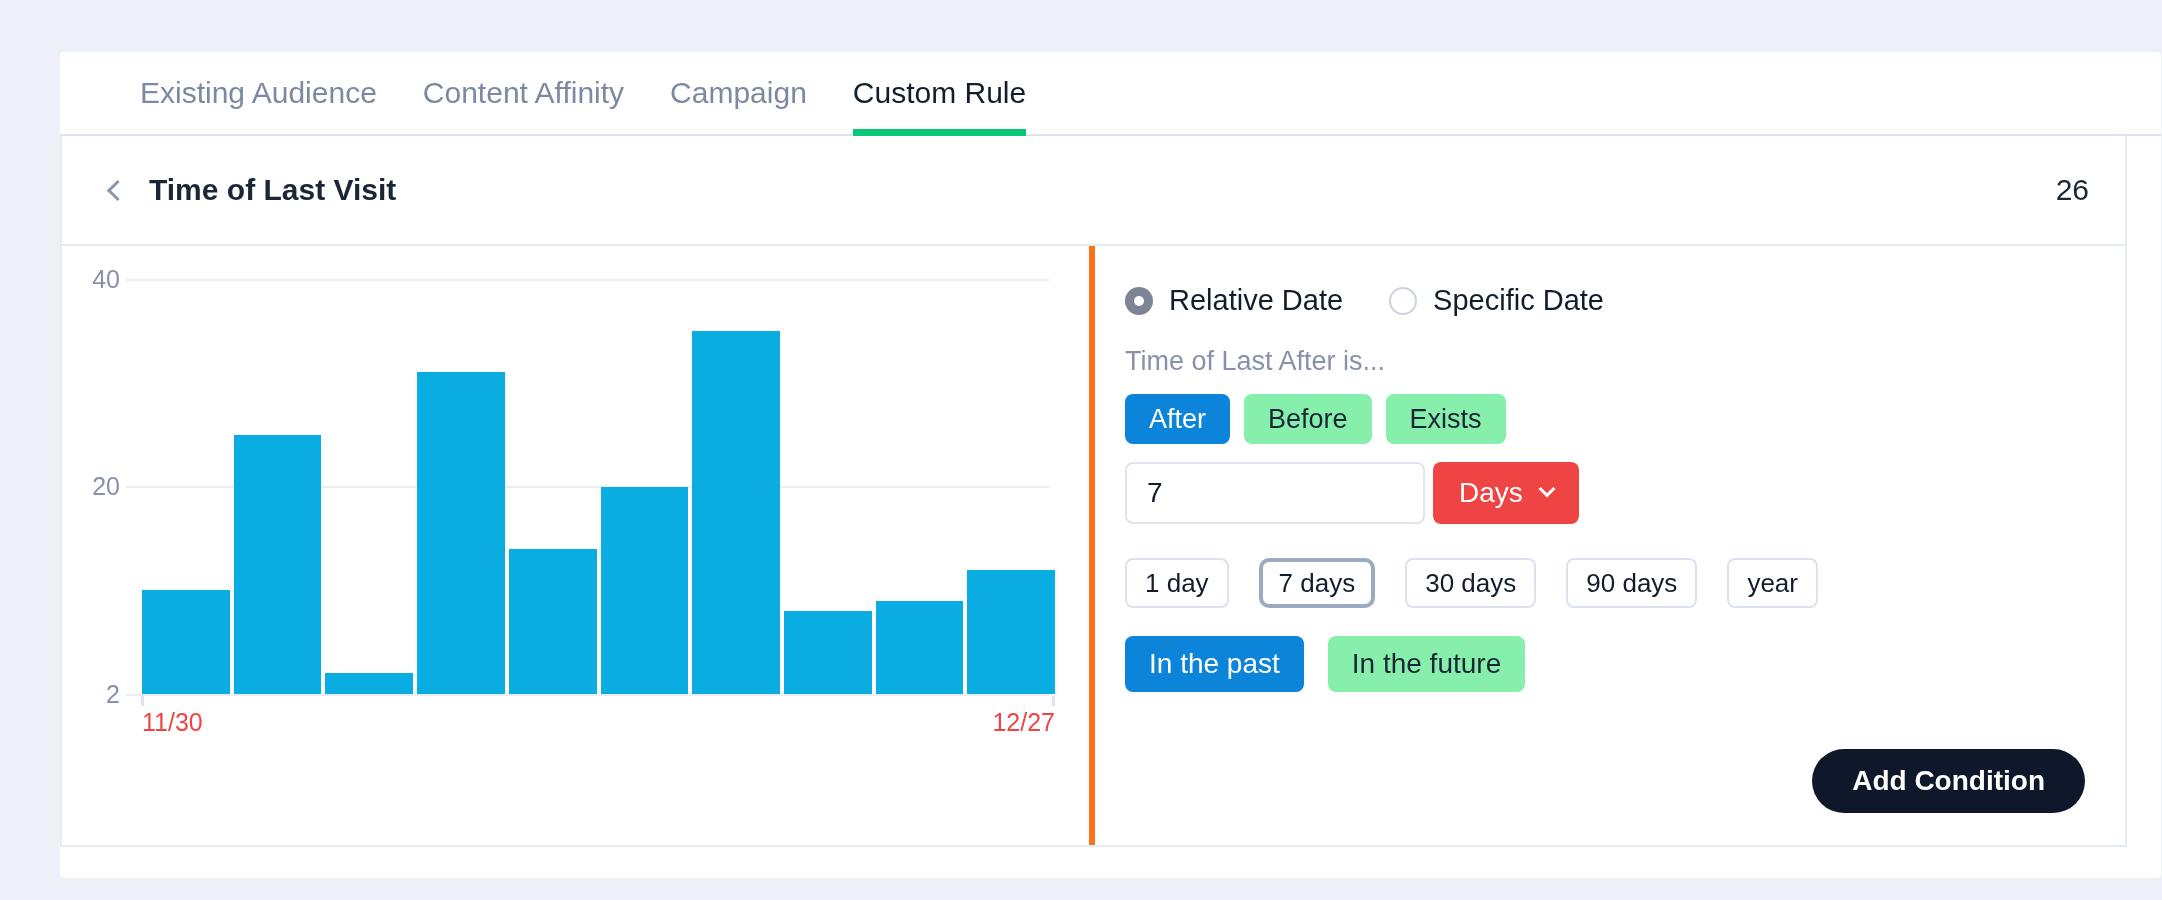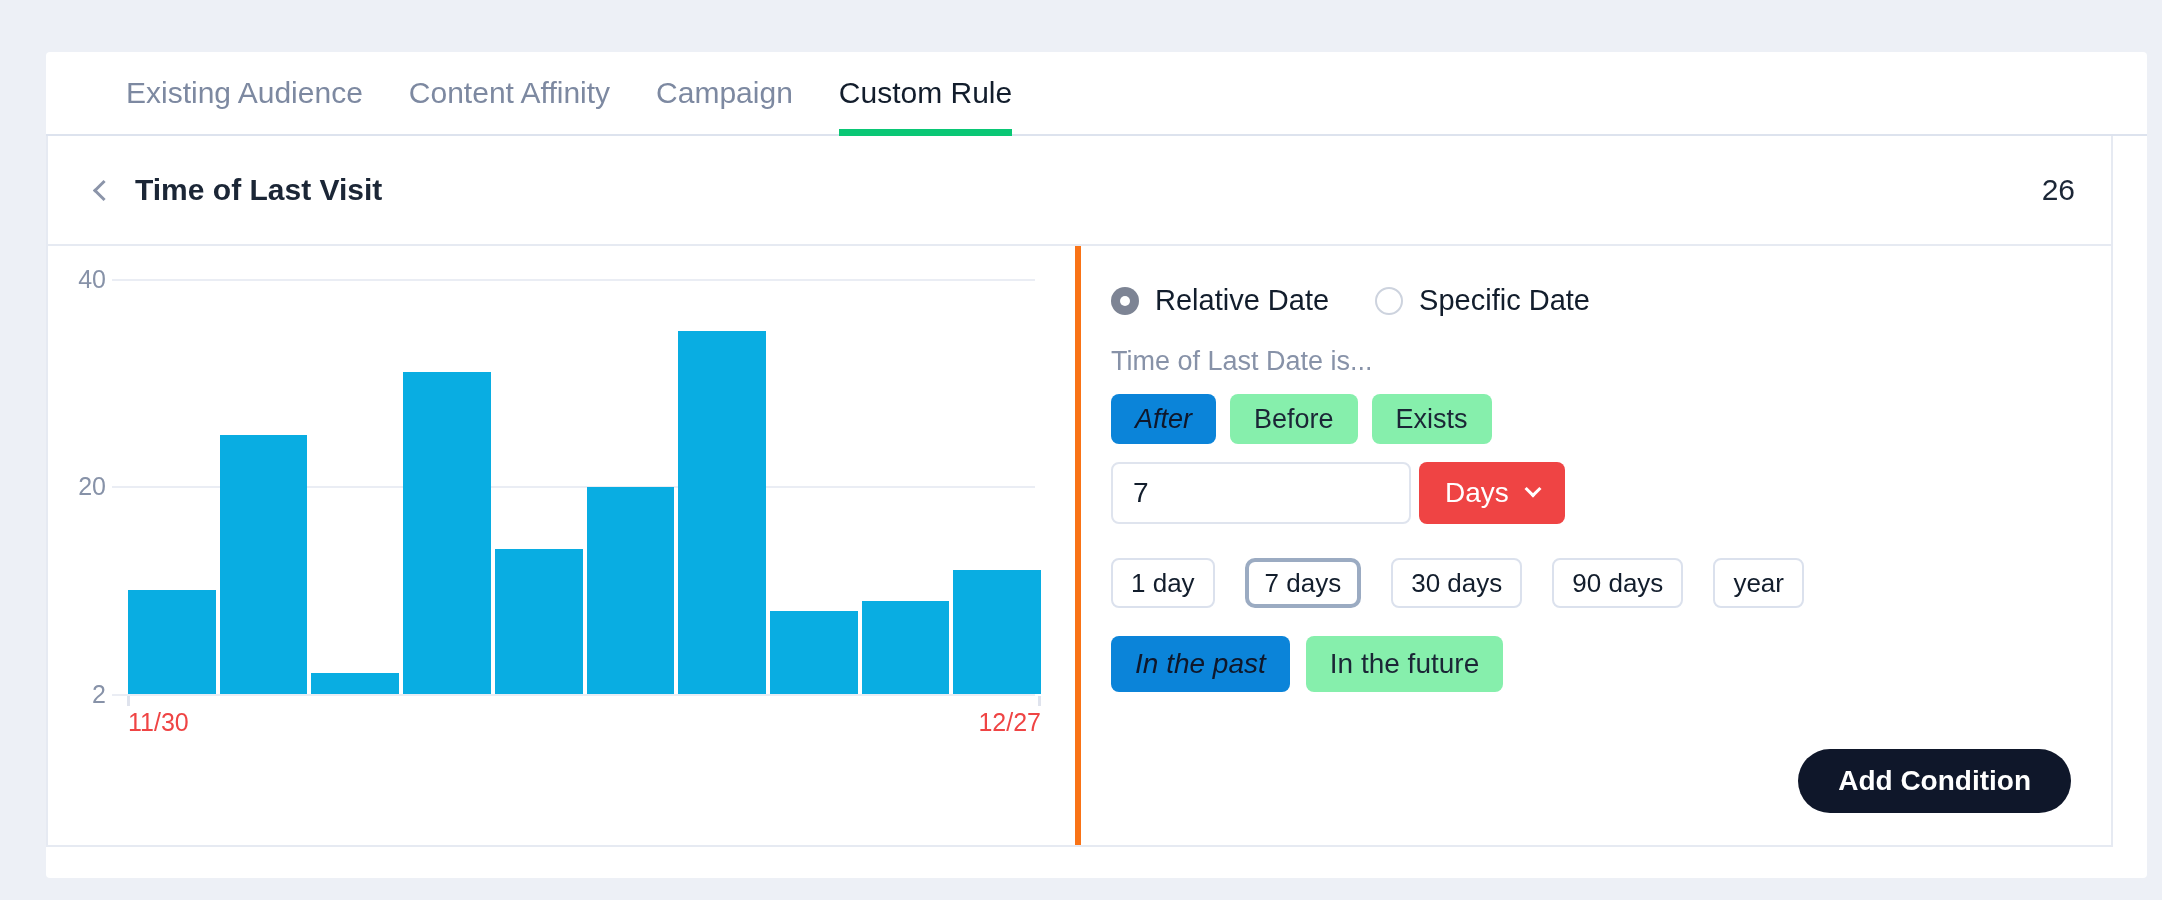--- a/index.html
+++ b/index.html
@@ -5,21 +5,21 @@
   * { box-sizing: border-box; }
   html,body { margin:0; padding:0; }
   body {
     width:2162px; height:900px;
     background:#edf0f6;
     font-family:"Liberation Sans","DejaVu Sans",sans-serif;
     position:relative;
     color:#1b2636;
   }
   .card {
-    position:absolute; left:46px; top:52px; width:2101px; height:826px;
+    position:absolute; left:60px; top:52px; width:2101px; height:826px;
     background:#ffffff; border-radius:4px;
   }
   
   .tabbar {
     height:84px; display:flex; align-items:stretch;
     padding-left:80px; gap:46px;
     border-bottom:2px solid #dde3ee;
   }
   .tab {
     display:flex; align-items:center;
@@ -97,21 +97,21 @@
   .radio-label { margin-left:16px; cursor:pointer; }
   .radio-gap { width:46px; }
   .caption { position:absolute; left:30px; top:100px; font-size:27px; color:#8792a8; }
   .op-row { position:absolute; left:30px; top:148px; display:flex; gap:14px; }
   .btn {
     height:50px; display:inline-flex; align-items:center;
     padding:0 24px; border-radius:8px;
     font-size:27px; font-weight:500; cursor:pointer; border:none;
     font-family:inherit; white-space:nowrap;
   }
-  .btn.primary { background:#0b84d9; color:#0f172a;font-style:italic; }
+  .btn.primary { background:#0b84d9; color:#ffffff; }
   .btn.light { background:#86efac; color:#1b2636; }
   .input-row { position:absolute; left:30px; top:216px; display:flex; gap:8px; align-items:center; }
   .value-input {
     width:300px; height:62px;
     border:2px solid #dfe4ee; border-radius:8px;
     font-size:28px; padding:0 20px; color:#121d2c;
     font-family:inherit; outline:none; background:#fff;
   }
   .unit-btn {
     height:62px; padding:0 26px; border-radius:8px;
@@ -126,21 +126,21 @@
   }
   .chips-row { position:absolute; left:30px; top:312px; display:flex; gap:30px; align-items:center; }
   .chip {
     height:50px; padding:0 18px;
     display:inline-flex; align-items:center;
     border:2px solid #dbe1ed; border-radius:8px; background:#fff;
     font-size:26px; font-weight:500; color:#121d2c; cursor:pointer;
     white-space:nowrap;
   }
   .chip.selected { border:4px solid #9babc2; border-radius:10px; padding:0 16px; }
-  .dir-row { position:absolute; left:30px; top:390px; display:flex; gap:16px; }
+  .dir-row { position:absolute; left:30px; top:390px; display:flex; gap:24px; }
   .dir-row .btn { height:56px; font-size:28px; }
   .add-btn {
     position:absolute; right:40px; bottom:32px;
     height:64px; padding:0 40px; border-radius:32px;
     background:#0f172a; color:#fff;
     font-size:28px; font-weight:600;
     display:inline-flex; align-items:center; cursor:pointer; border:none;
     font-family:inherit;
   }
 </style>
@@ -197,21 +197,21 @@
       <div class="form-section">
 
         <div class="radio-row">
           <span class="radio selected"></span>
           <span class="radio-label">Relative Date</span>
           <span class="radio-gap"></span>
           <span class="radio"></span>
           <span class="radio-label">Specific Date</span>
         </div>
 
-        <div class="caption">Time of Last Date is...</div>
+        <div class="caption">Time of Last After is...</div>
 
         <div class="op-row">
           <button class="btn selected primary">After</button>
           <button class="btn light">Before</button>
           <button class="btn light">Exists</button>
         </div>
 
         <div class="input-row">
           <input class="value-input" type="text" value="7" style="">
           <button class="unit-btn">

